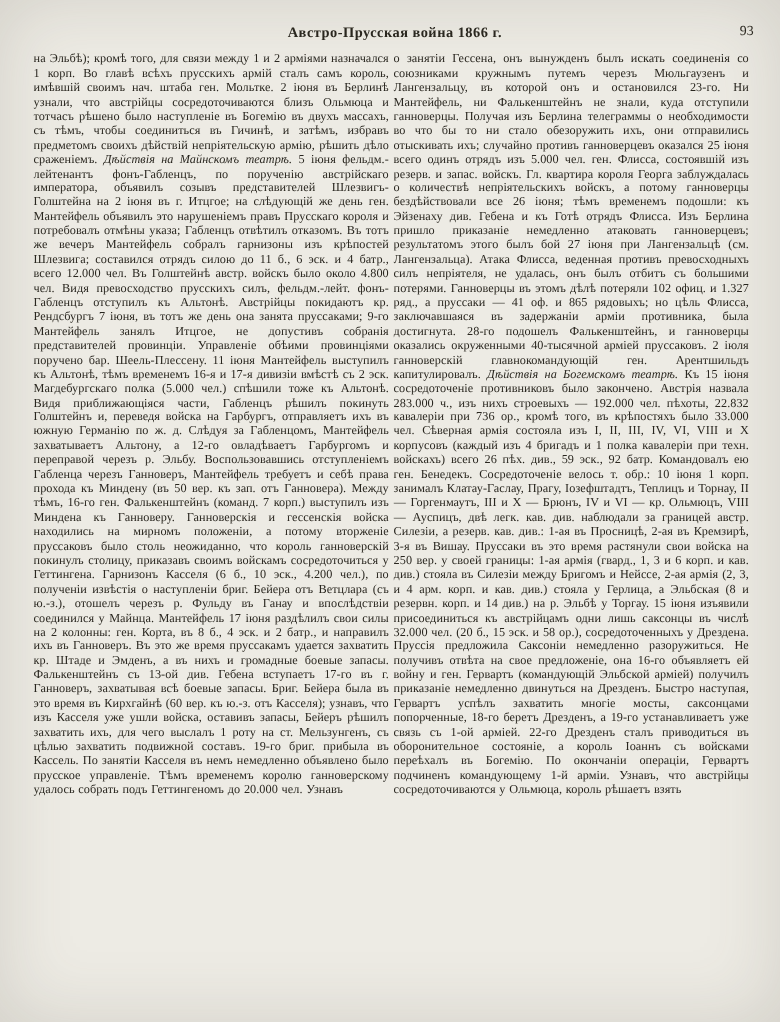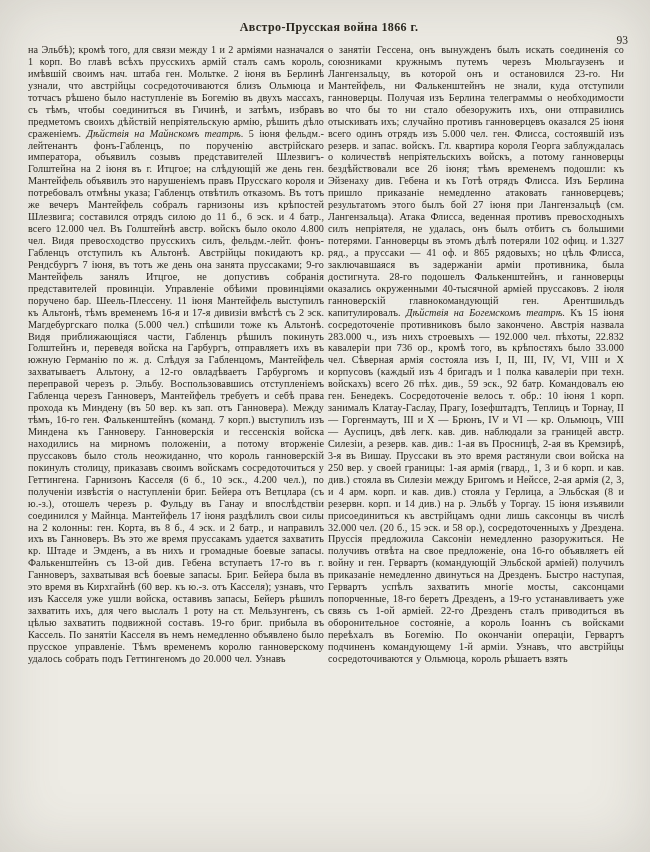--- a/index.html
+++ b/index.html
@@ -28,21 +28,20 @@
     font-weight: bold;
     font-size: 12px;
     letter-spacing: 0.4px;
     color: #2a271f;
   }
   .page-number {
     position: absolute;
     right: 2px; top: 0;
     font-size: 11.5px;
     color: #2a271f;
-    margin-top: 14px;
   }
   .columns {
     position: absolute;
     top: 44px; left: 28px; right: 26px; bottom: 16px;
     display: flex;
     gap: 4px;
     justify-content: space-between;
   }
   .text-column {
     flex: 1 1 0;

